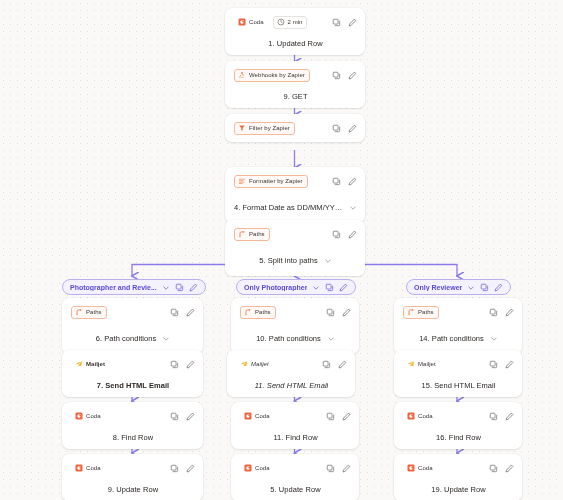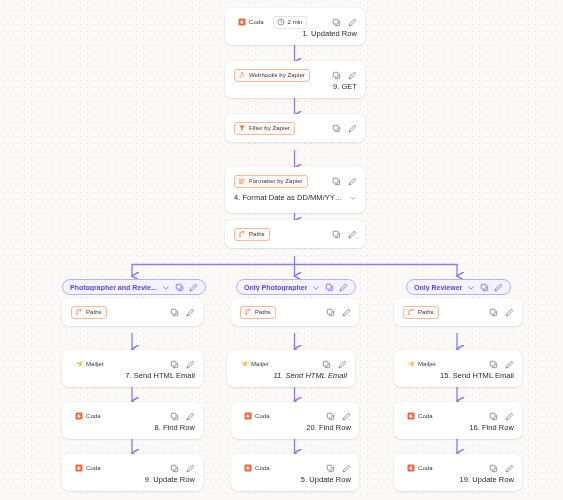--- a/index.html
+++ b/index.html
@@ -38,22 +38,22 @@
     color: #3a3532; white-space: nowrap;
   }
   .badge.outlined { border: 1px solid #f6b89a; background: #fffaf7; }
   .badge.plain { border: 1px solid transparent; background: transparent; }
   .badge-label { font-size: 6px; letter-spacing: .05px; }
 
   .card-icons { display: flex; align-items: center; gap: 7px; }
   .ic { width: 9px; height: 9px; display: block; opacity: .78; }
 
   .card-title {
-    margin-top: 0;
-    display: flex; align-items: center; justify-content: flex-end;
+    margin-top: 10px;
+    display: flex; align-items: center; justify-content: center;
     gap: 6px;
   }
   .card-title-text {
     font-size: 7.5px; color: #2b2724; letter-spacing: .05px;
     white-space: nowrap; overflow: hidden; text-overflow: ellipsis;
   }
   .chev { width: 8px; height: 8px; flex: 0 0 8px; opacity: .6; }
 
   
   .path-pill {
@@ -267,20 +267,26 @@
                 <path d="M5.6 13.6h6.4c1 0 1.6-.6 1.6-1.6V5.6" fill="none" stroke="#4a4540" stroke-width="1.3" stroke-linecap="round"></path>
               </svg>
             </span>
         <span>
               <svg class="ic" viewBox="0 0 16 16">
                 <path d="M11.4 1.9 14 4.5 5.3 13.2 1.8 14.2l1-3.5z" fill="none" stroke="#4a4540" stroke-width="1.3" stroke-linejoin="round"></path>
               </svg>
             </span>
       </div>
     </div>
+    <div class="card-title">
+      <span class="card-title-text">5. Split into paths</span>
+      <span><svg class="chev" viewBox="0 0 16 16">
+              <path d="M3.6 6 8 10.4 12.4 6" fill="none" stroke="#4a4540" stroke-width="1.5" stroke-linecap="round" stroke-linejoin="round"></path>
+            </svg></span>
+    </div>
       </div>
       <div class="path-pill" style="left: 62px; top: 279px;">
     <span class="path-pill-label">Photographer and Revie...</span>
     <span><svg class="chev" viewBox="0 0 16 16">
             <path d="M3.6 6 8 10.4 12.4 6" fill="none" stroke="#5b4ad4" stroke-width="1.6" stroke-linecap="round" stroke-linejoin="round"></path>
           </svg></span>
     <span>
           <svg class="ic" viewBox="0 0 16 16">
             <rect x="2.2" y="2.2" width="8.6" height="8.6" rx="1.4" fill="none" stroke="#5b4ad4" stroke-width="1.4"></rect>
             <path d="M5.6 13.6h6.4c1 0 1.6-.6 1.6-1.6V5.6" fill="none" stroke="#5b4ad4" stroke-width="1.4" stroke-linecap="round"></path>
@@ -313,22 +319,28 @@
                 <path d="M5.6 13.6h6.4c1 0 1.6-.6 1.6-1.6V5.6" fill="none" stroke="#4a4540" stroke-width="1.3" stroke-linecap="round"></path>
               </svg>
             </span>
         <span>
               <svg class="ic" viewBox="0 0 16 16">
                 <path d="M11.4 1.9 14 4.5 5.3 13.2 1.8 14.2l1-3.5z" fill="none" stroke="#4a4540" stroke-width="1.3" stroke-linejoin="round"></path>
               </svg>
             </span>
       </div>
     </div>
-      </div>
-      <div class="card" style="left: 62px; top: 350px; width: 141px;">
+    <div class="card-title">
+      <span class="card-title-text">6. Path conditions</span>
+      <span><svg class="chev" viewBox="0 0 16 16">
+              <path d="M3.6 6 8 10.4 12.4 6" fill="none" stroke="#4a4540" stroke-width="1.5" stroke-linecap="round" stroke-linejoin="round"></path>
+            </svg></span>
+    </div>
+      </div>
+      <div class="card" style="left: 62px; top: 350px; width: 141px; font-weight: bold;">
     <div class="card-top">
       <div style="display:flex;align-items:center;">
         <span class="badge plain">
           <span>
                 <svg class="g" viewBox="0 0 16 16">
                   <path d="M14.2 2.3 1.9 7.1l3.9 1.5 7-4.6-5.5 5.5.4 4.2 2-2.7 2.6 1.9z" fill="#f5b731"></path>
                 </svg>
               </span>
           <span class="badge-label">Mailjet</span>
         </span>
@@ -454,20 +466,26 @@
                 <path d="M5.6 13.6h6.4c1 0 1.6-.6 1.6-1.6V5.6" fill="none" stroke="#4a4540" stroke-width="1.3" stroke-linecap="round"></path>
               </svg>
             </span>
         <span>
               <svg class="ic" viewBox="0 0 16 16">
                 <path d="M11.4 1.9 14 4.5 5.3 13.2 1.8 14.2l1-3.5z" fill="none" stroke="#4a4540" stroke-width="1.3" stroke-linejoin="round"></path>
               </svg>
             </span>
       </div>
     </div>
+    <div class="card-title">
+      <span class="card-title-text">10. Path conditions</span>
+      <span><svg class="chev" viewBox="0 0 16 16">
+              <path d="M3.6 6 8 10.4 12.4 6" fill="none" stroke="#4a4540" stroke-width="1.5" stroke-linecap="round" stroke-linejoin="round"></path>
+            </svg></span>
+    </div>
       </div>
       <div class="card" style="left: 227px; top: 350px; width: 128px; font-style: italic;">
     <div class="card-top">
       <div style="display:flex;align-items:center;">
         <span class="badge plain">
           <span>
                 <svg class="g" viewBox="0 0 16 16">
                   <path d="M14.2 2.3 1.9 7.1l3.9 1.5 7-4.6-5.5 5.5.4 4.2 2-2.7 2.6 1.9z" fill="#f5b731"></path>
                 </svg>
               </span>
@@ -514,21 +532,21 @@
               </svg>
             </span>
         <span>
               <svg class="ic" viewBox="0 0 16 16">
                 <path d="M11.4 1.9 14 4.5 5.3 13.2 1.8 14.2l1-3.5z" fill="none" stroke="#4a4540" stroke-width="1.3" stroke-linejoin="round"></path>
               </svg>
             </span>
       </div>
     </div>
     <div class="card-title">
-      <span class="card-title-text">20. Find Row</span>
+      <span class="card-title-text">11. Find Row</span>
 
     </div>
       </div>
       <div class="card" style="left: 231px; top: 454px; width: 128px;">
     <div class="card-top">
       <div style="display:flex;align-items:center;">
         <span class="badge plain">
           <span>
                 <svg class="g" viewBox="0 0 16 16">
                   <rect x="1" y="1" width="14" height="14" rx="2.6" fill="#f4623f"></rect>
@@ -595,20 +613,26 @@
                 <path d="M5.6 13.6h6.4c1 0 1.6-.6 1.6-1.6V5.6" fill="none" stroke="#4a4540" stroke-width="1.3" stroke-linecap="round"></path>
               </svg>
             </span>
         <span>
               <svg class="ic" viewBox="0 0 16 16">
                 <path d="M11.4 1.9 14 4.5 5.3 13.2 1.8 14.2l1-3.5z" fill="none" stroke="#4a4540" stroke-width="1.3" stroke-linejoin="round"></path>
               </svg>
             </span>
       </div>
     </div>
+    <div class="card-title">
+      <span class="card-title-text">14. Path conditions</span>
+      <span><svg class="chev" viewBox="0 0 16 16">
+              <path d="M3.6 6 8 10.4 12.4 6" fill="none" stroke="#4a4540" stroke-width="1.5" stroke-linecap="round" stroke-linejoin="round"></path>
+            </svg></span>
+    </div>
       </div>
       <div class="card" style="left: 394px; top: 350px; width: 128px;">
     <div class="card-top">
       <div style="display:flex;align-items:center;">
         <span class="badge plain">
           <span>
                 <svg class="g" viewBox="0 0 16 16">
                   <path d="M14.2 2.3 1.9 7.1l3.9 1.5 7-4.6-5.5 5.5.4 4.2 2-2.7 2.6 1.9z" fill="#f5b731"></path>
                 </svg>
               </span>

